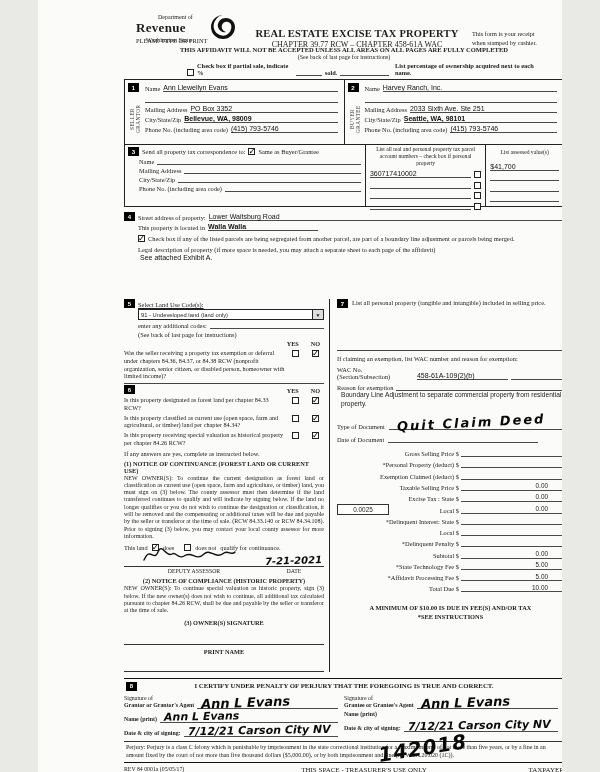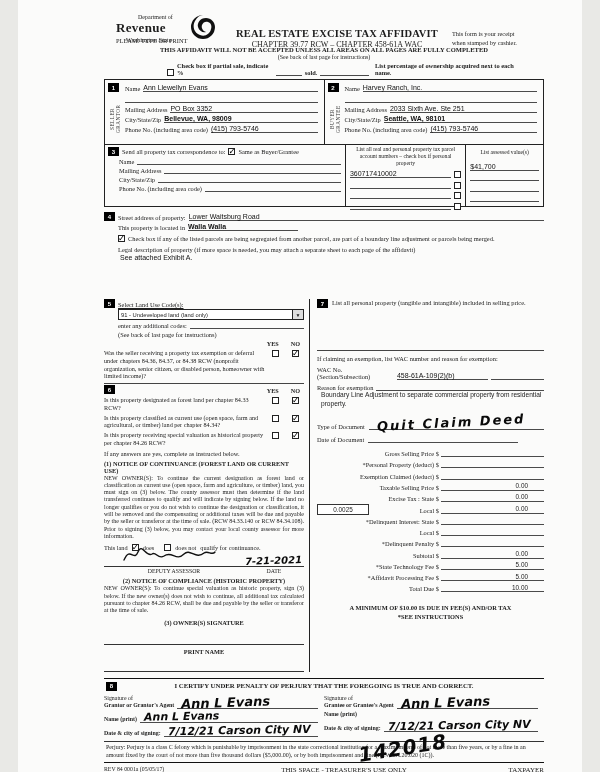--- a/index.html
+++ b/index.html
@@ -1,18 +1,18 @@
 <!DOCTYPE html>
 <html><head>
 <meta charset="utf-8">
 <style>
   * { margin:0; padding:0; box-sizing:border-box; }
   html,body { background:#e9e9e6; }
   .sheet {
-    position:relative; width:564px; height:772px; margin:0 auto;
+    position:relative; width:524px; height:772px; margin:0 auto;
     background:#fbfbfa; overflow:hidden; color:#1c1c1c;
     font-family:"Liberation Serif", serif;
   }
   .form { position:absolute; left:86px; top:14px; width:440px; }
 
   .lbl { font-size:6.4px; color:#222; }
   .typed { font-family:"Liberation Sans", sans-serif; font-size:7px; color:#111; }
   .hand {
     font-family:"DejaVu Sans", sans-serif; font-style:italic; font-weight:700;
     color:#0a0a0a; white-space:nowrap;
@@ -164,21 +164,21 @@
         <div class="logo-dept">Department of</div>
         <div class="logo-rev">Revenue</div>
         <div class="logo-state">Washington State</div>
         <span class="swirl">
           <svg width="26" height="26" viewBox="0 0 26 26">
             <path d="M13 1 A12 12 0 1 0 25 13 C25 8 21 4 16 4 C10 4 7 9 8 13 C9 17 13 19 16 18 C13 17 11 14 12 11 C13 8 16 7 18 8 C21 9 22 12 21 15 C20 20 15 23 10 21 C4 19 2 12 5 7 C7 3 10 1 13 1 Z" fill="#111"></path>
           </svg>
         </span>
       </div>
       <div class="titles">
-        <div class="title">REAL ESTATE EXCISE TAX AFFIDAVIT</div>
+        <div class="title">REAL ESTATE EXCISE TAX PROPERTY</div>
         <div class="subtitle">CHAPTER 39.77 RCW – CHAPTER 458-61A WAC</div>
       </div>
       <div class="receipt">
         <div>This form is your receipt</div>
         <div>when stamped by cashier.</div>
       </div>
     </div>
     <div class="ptp" style="margin-top:-12px;">PLEASE TYPE OR PRINT</div>
     <div class="warn">THIS AFFIDAVIT WILL NOT BE ACCEPTED UNLESS ALL AREAS ON ALL PAGES ARE FULLY COMPLETED</div>
     <div class="seeback-c">(See back of last page for instructions)</div>

